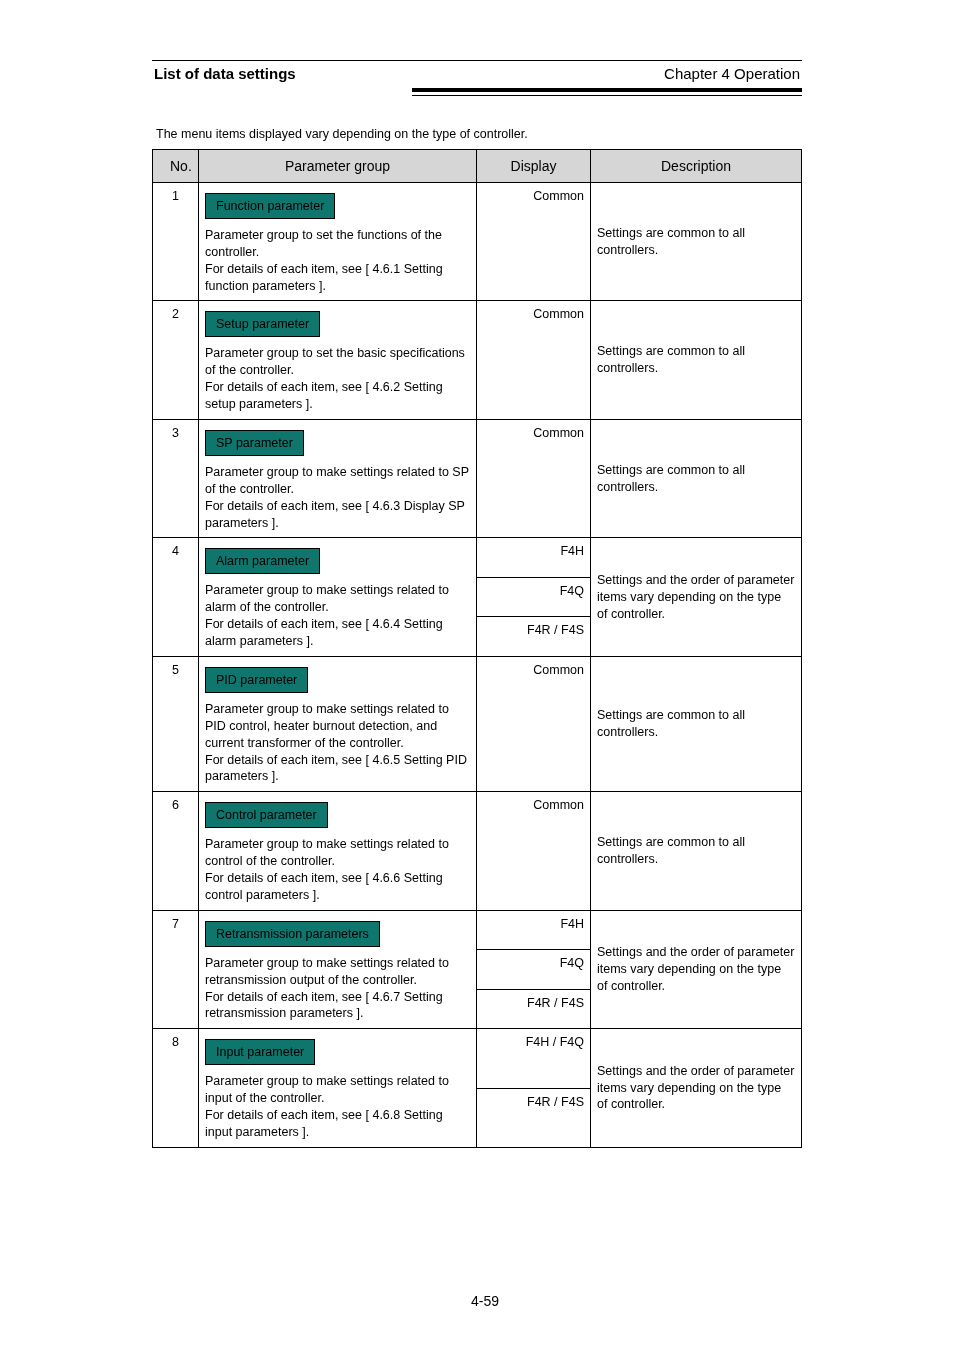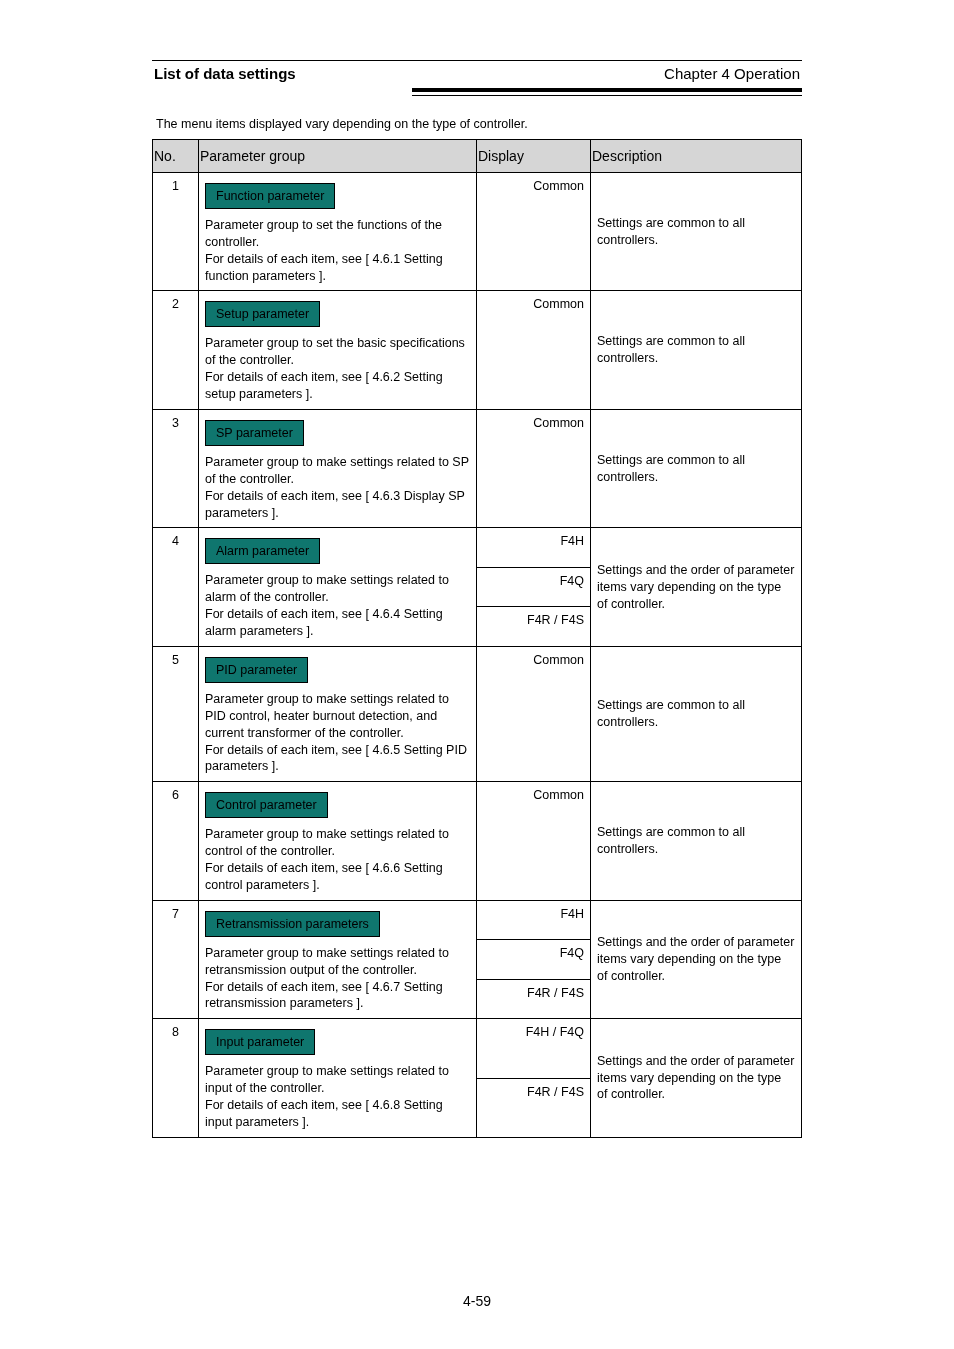--- a/index.html
+++ b/index.html
@@ -1,33 +1,33 @@
 <!DOCTYPE html>
 <html><head>
 <meta charset="utf-8">
 <style>
 html,body{margin:0;padding:0;background:#fff;font-family:Arial,Helvetica,sans-serif;color:#000}
 .page{width:758px;height:1349px;margin:0 auto;position:relative;box-sizing:border-box;padding:40px 54px 0 54px}
 .top-line{border-top:1.5px solid #000;margin:20px 0 0 0}
 .header-row{display:flex;justify-content:space-between;font-size:15px;padding:4px 2px 6px 2px}
 .bold{font-weight:700}
 .dbl-rule{margin-left:260px;border-top:4px solid #000;border-bottom:1.5px solid #000;height:1px;padding-top:2px}
-.subtitle{margin:20px 0 6px 4px;font-size:15px}
+.subtitle{margin:30px 0 6px 4px;font-size:15px}
 table.tbl{border-collapse:collapse;width:100%;table-layout:fixed}
 table.tbl col.c1{width:46px}
 table.tbl col.c2{width:278px}
 table.tbl col.c3{width:114px}
 table.tbl col.c4{width:auto}
-table.tbl th{background:#d6d6d6;border:1px solid #000;font-size:14px;font-weight:400;text-align:left;padding:8px 1px}
+table.tbl th{background:#d6d6d6;border:1px solid #000;font-size:14px;font-weight:400;text-align:center;padding:8px 17px}
 table.tbl td{border:1px solid #000;font-size:12.5px;vertical-align:top;padding:6px 6px}
 td.num{text-align:center;padding-top:18px}
 td.opt{text-align:right;vertical-align:middle;padding:10px 2px}
 .btn{display:inline-block;border:1.2px solid #000;background:#0f766e;padding:5px 10px;font-size:12.5px;margin:4px 0 8px 0;white-space:nowrap}
 .small{font-size:12.5px;line-height:1.35}
-.pgnum{position:absolute;bottom:40px;left:0;width:100%;text-align:center;font-size:14px}
+.pgnum{position:absolute;bottom:40px;left:8px;width:100%;text-align:center;font-size:14px}
 </style>
 </head>
 <body>
 
 <div class="page">
   <div class="top-line"></div>
   <div class="header-row">
     <div><span class="bold">List of data settings</span></div>
     <div>Chapter 4 Operation</div>
   </div>

